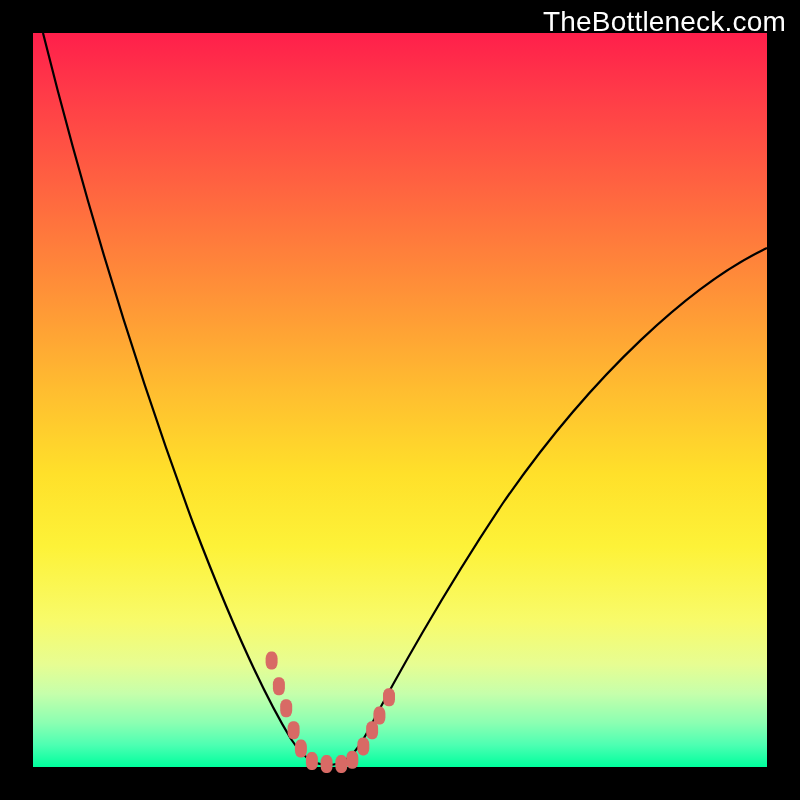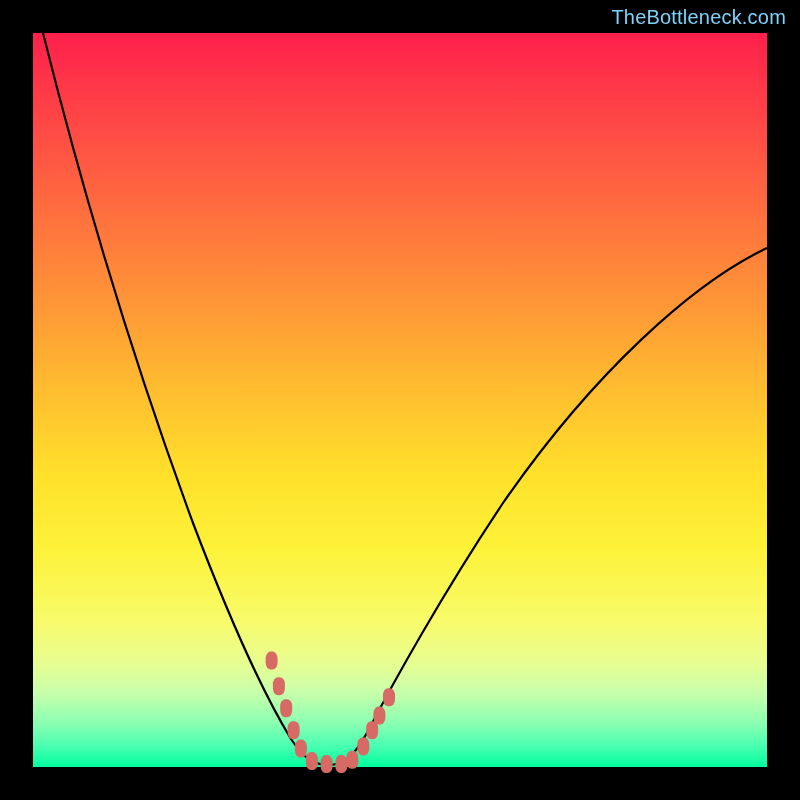--- a/index.html
+++ b/index.html
@@ -47,22 +47,22 @@
     left: 0;
     top: 0;
     width: 734px;
     height: 734px;
     overflow: visible;
   }
   .watermark {
     position: absolute;
     top: 6px;
     right: 14px;
-    color: #7dd3fc;
-    font-size: 20px;
+    color: #ffffff;
+    font-size: 28px;
     font-weight: 500;
     letter-spacing: 0.2px;
   }
 </style>
 </head>
 <body>
 
 <div class="frame">
   <div class="plot">
     <svg class="curves" viewBox="0 0 734 734">

